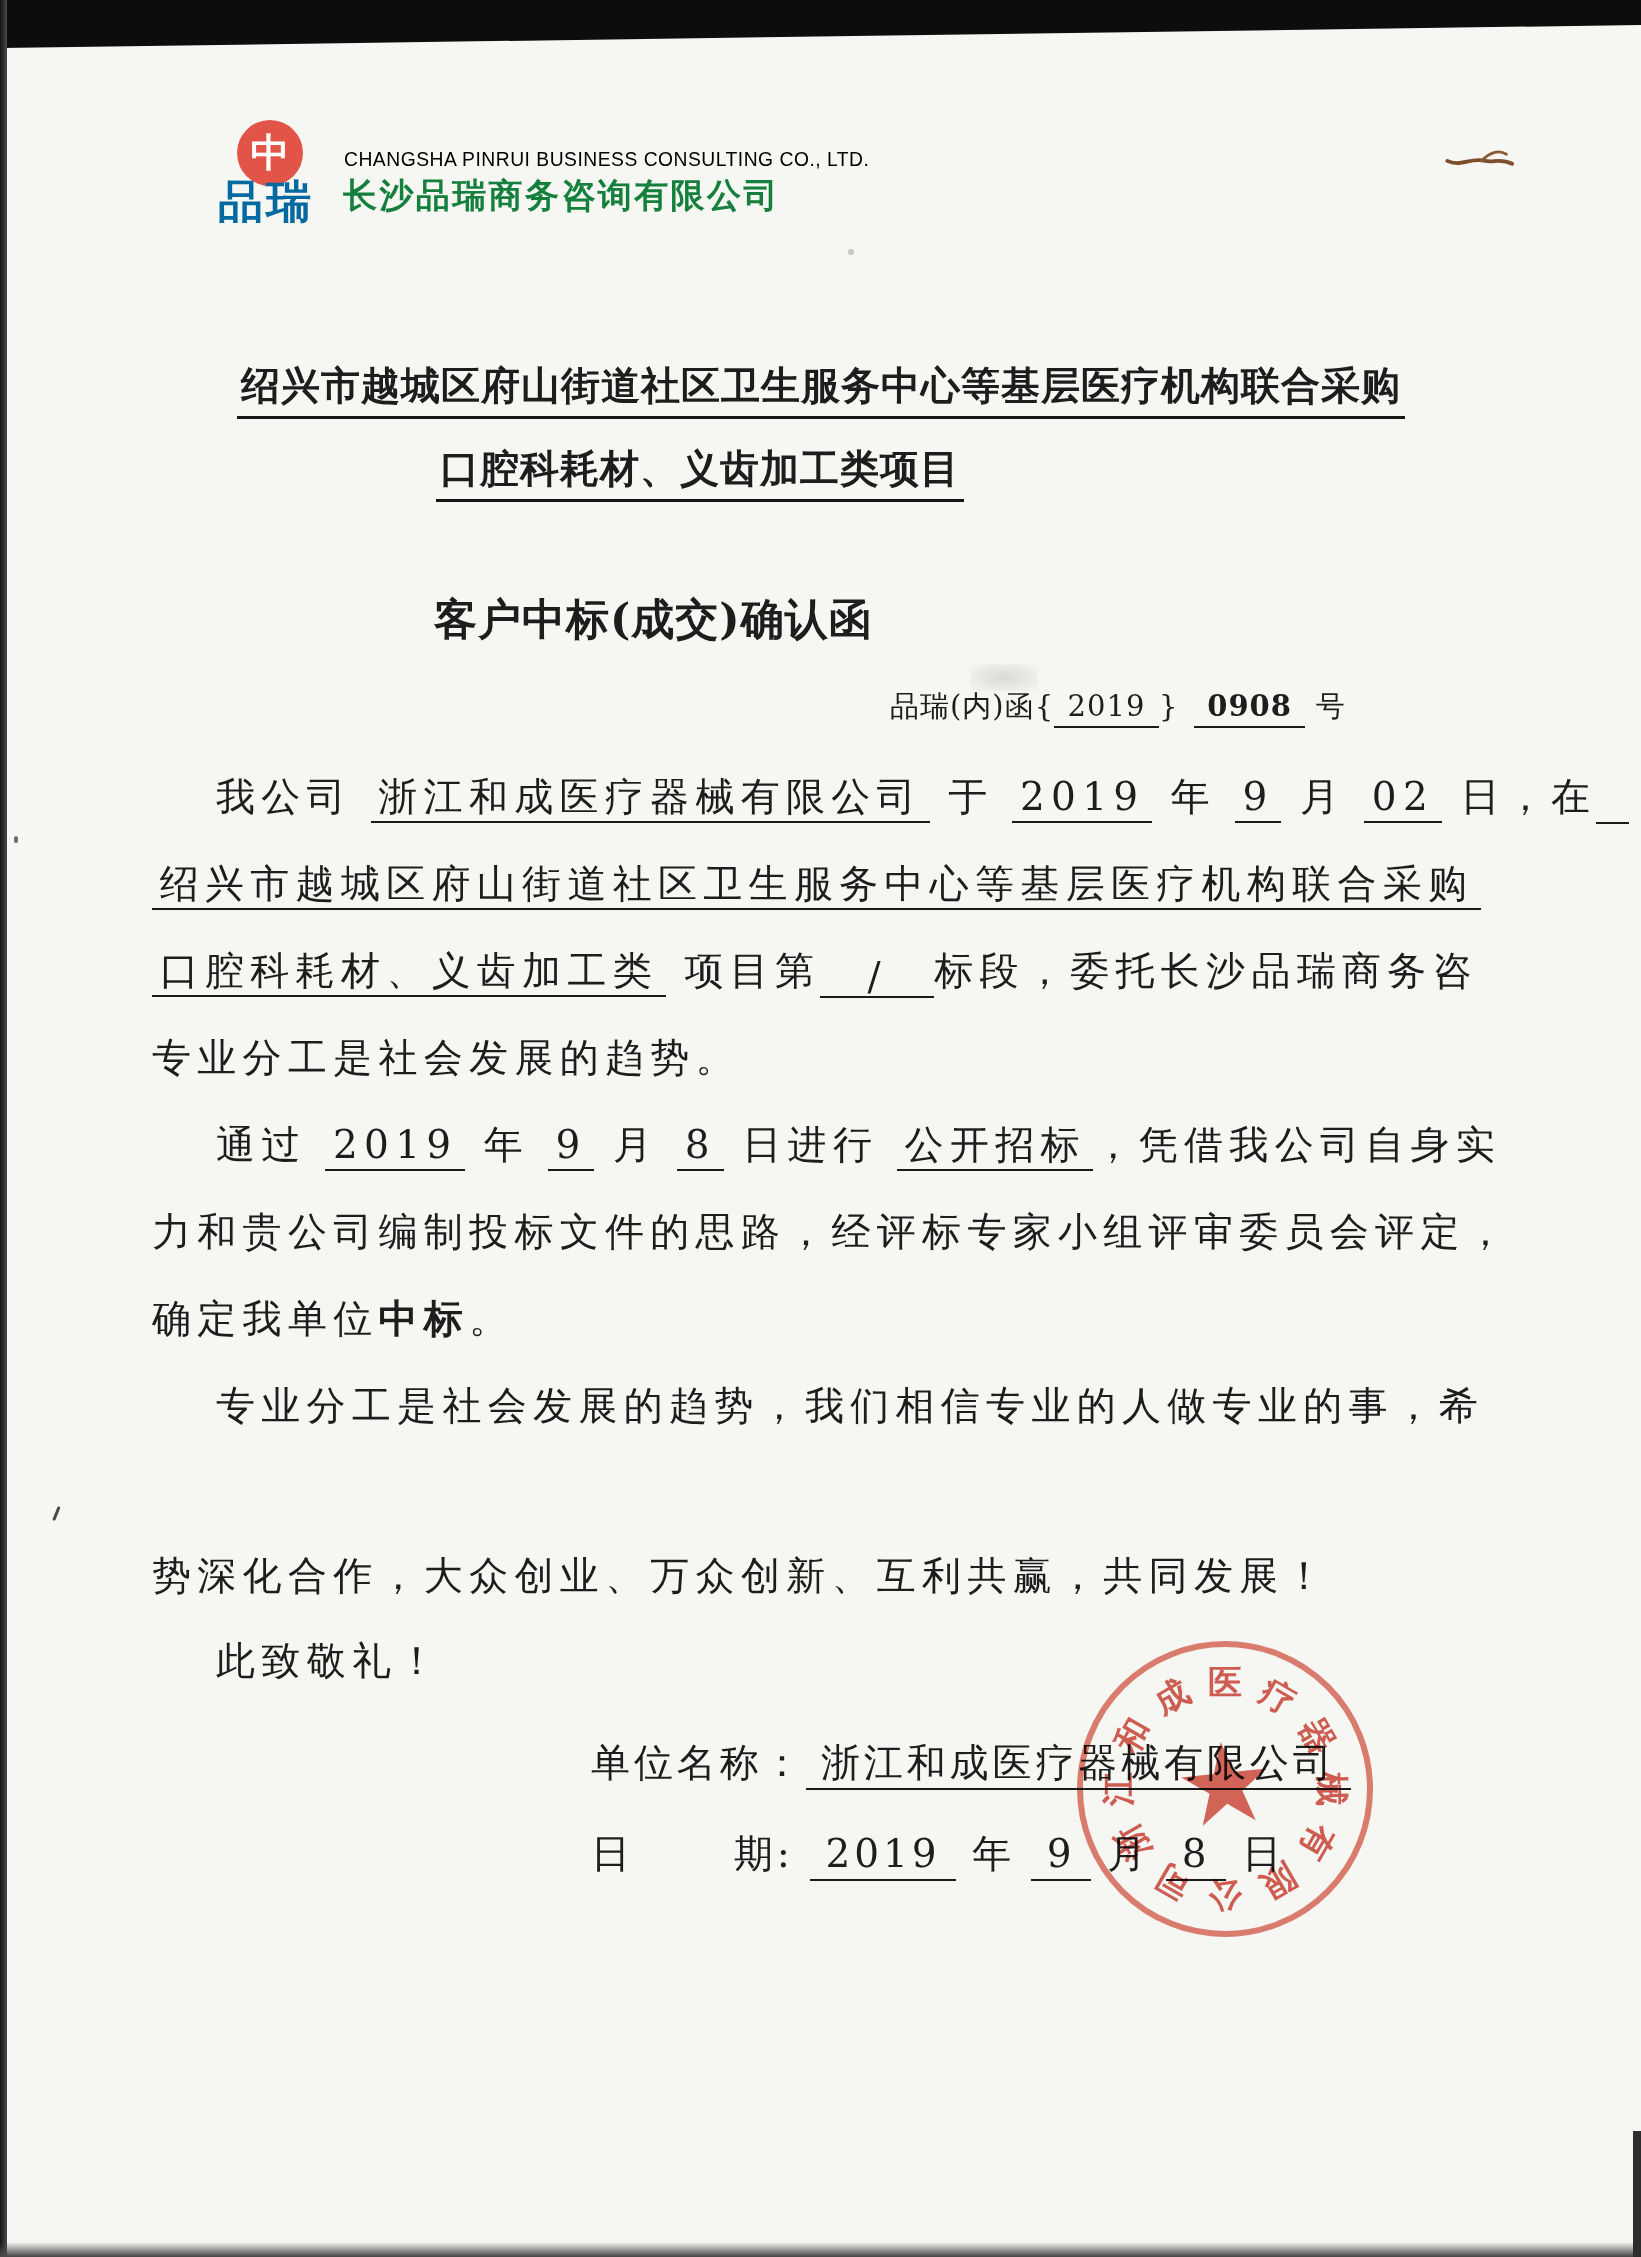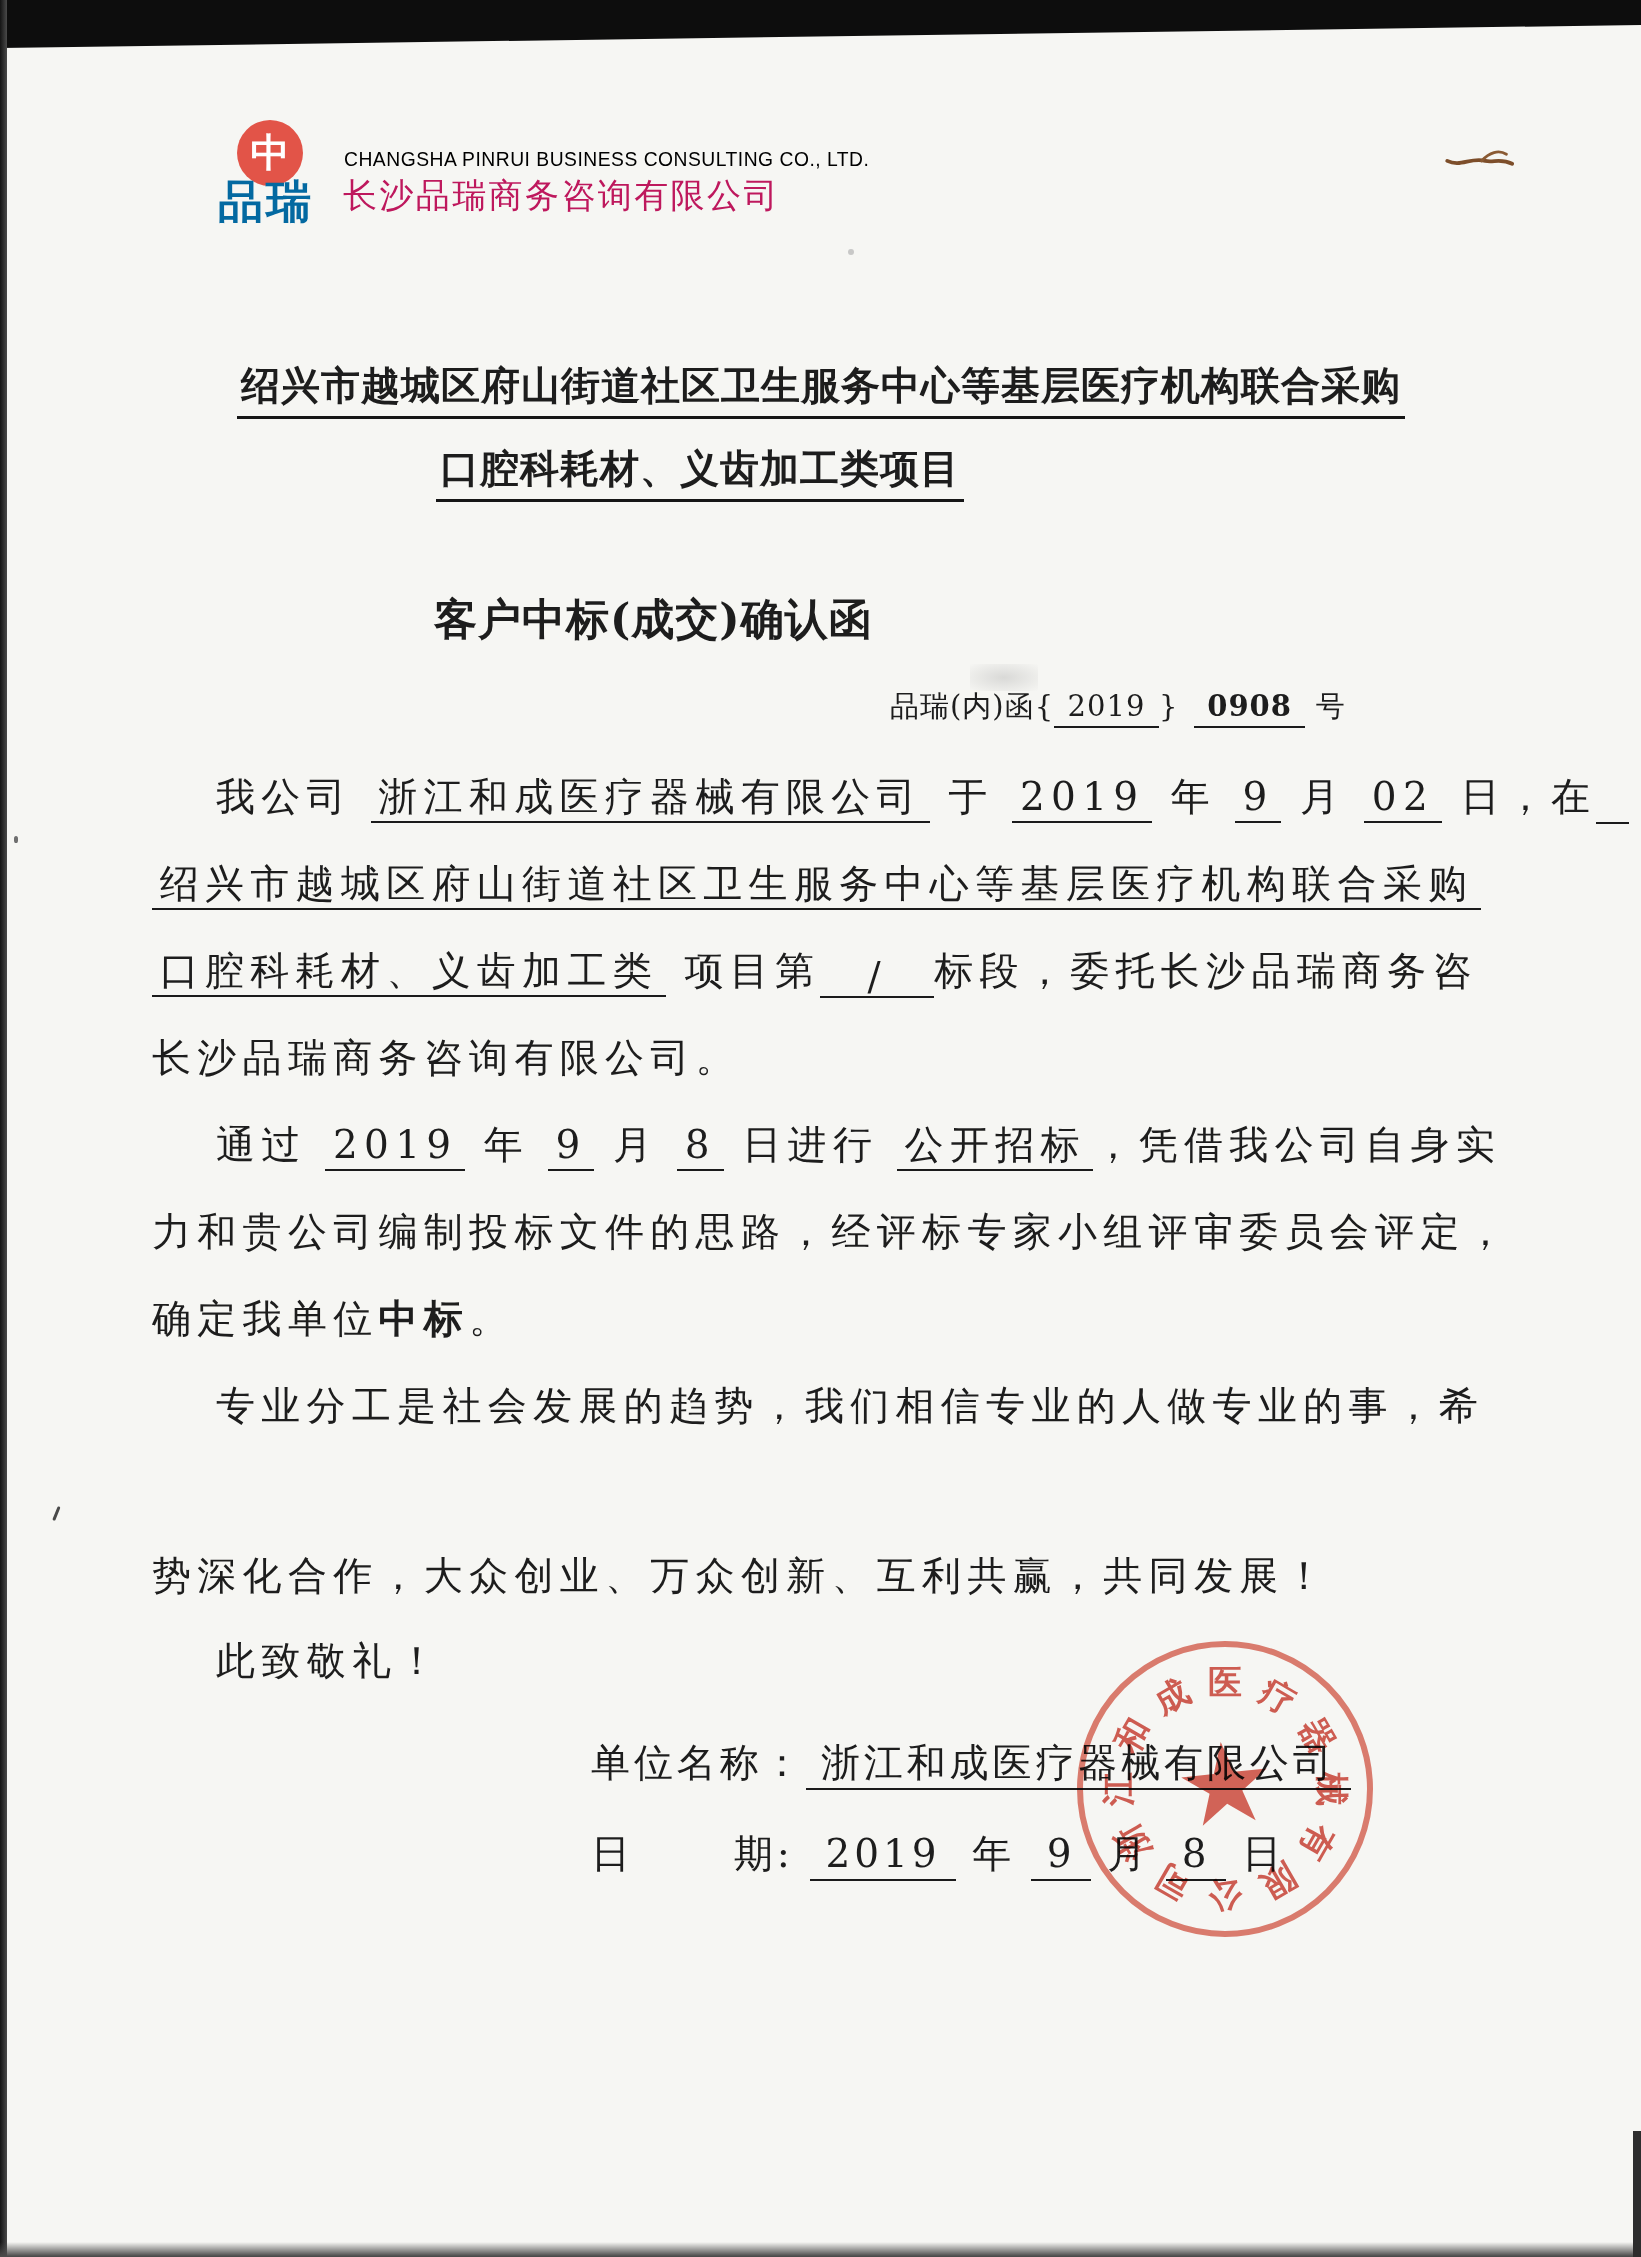--- a/index.html
+++ b/index.html
@@ -20,22 +20,22 @@
 
   
   .logo-circle { position:absolute; left:237px; top:120px; width:66px; height:66px;
     border-radius:50%; background:#e25448; color:#fff; font-weight:bold; font-size:39px;
     display:flex; align-items:center; justify-content:center;
     font-family:"DejaVu Sans","Liberation Sans",sans-serif; }
   .logo-text { position:absolute; left:218px; top:172px; font-size:45px; font-weight:bold;
     color:#0369a1; letter-spacing:2.9px; font-family:"DejaVu Sans",sans-serif; }
   .company-en { position:absolute; left:344px; top:149px; font-size:19.3px; color:#000000;
     letter-spacing:0.5px; font-family:"Liberation Sans",sans-serif; }
-  .company-zh { position:absolute; left:343px; top:173px; font-size:34px; font-weight:normal;
-    color:#be185d; letter-spacing:2.4px; font-family:"DejaVu Sans",sans-serif; }
+  .company-zh { position:absolute; left:343px; top:173px; font-size:34px; font-weight:bold;
+    color:#15803d; letter-spacing:2.4px; font-family:"DejaVu Sans",sans-serif; }
 
   
   .title1 { position:absolute; left:237px; top:359px; font-size:39px; font-weight:bold; letter-spacing:1px; }
   .title2 { position:absolute; left:436px; top:442px; font-size:39px; font-weight:bold; letter-spacing:1px; }
   .tu { border-bottom:3.9px solid #161616; padding:0 3.9px 7.7px; }
   .heading { position:absolute; left:434px; top:591px; font-size:43px; font-weight:bold; letter-spacing:1px; }
   .refline { position:absolute; left:890px; top:687px; font-size:29px; letter-spacing:1px; white-space:nowrap; }
   .refline .u { padding:0 13.5px 2.9px; }
   .ref-gap { margin-left:15.4px;font-weight:bold; }
 
@@ -108,21 +108,21 @@
   <div class="line indent" style="top:770px">
     <span>我公司</span> <span class="u">浙江和成医疗器械有限公司</span> <span>于</span> <span class="u">2019</span> <span>年</span> <span class="u">9</span> <span>月</span> <span class="u">02</span> <span>日，在</span><span class="blank" style="width:33px"></span>
   </div>
   <div class="line" style="top:857px">
     <span class="u">绍兴市越城区府山街道社区卫生服务中心等基层医疗机构联合采购</span>
   </div>
   <div class="line" style="top:944px">
     <span class="u">口腔科耗材、义齿加工类</span> <span>项目第</span><span class="blank" style="width:114px">/</span><span>标段，委托长沙品瑞商务咨</span>
   </div>
   <div class="line" style="top:1031px">
-    <span>长沙品瑞商务咨询有限公司。</span>
+    <span>专业分工是社会发展的趋势。</span>
   </div>
 
   <div class="line indent" style="top:1118px">
     <span>通过</span> <span class="u">2019</span> <span>年</span> <span class="u">9</span> <span>月</span> <span class="u">8</span> <span>日进行</span> <span class="u">公开招标</span><span>，凭借我公司自身实</span>
   </div>
   <div class="line" style="top:1205px">
     <span>力和贵公司编制投标文件的思路，经评标专家小组评审委员会评定，</span>
   </div>
   <div class="line" style="top:1292px">
     <span>确定我单位</span><span class="bold-strong">中标</span><span>。</span>

